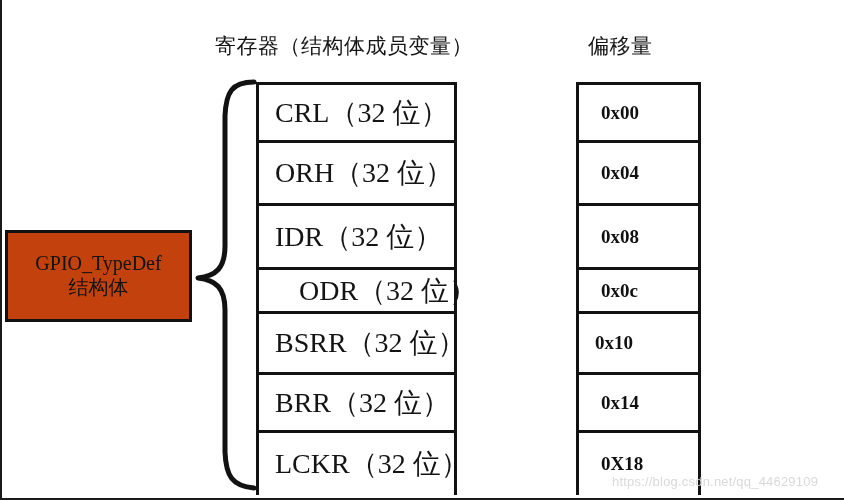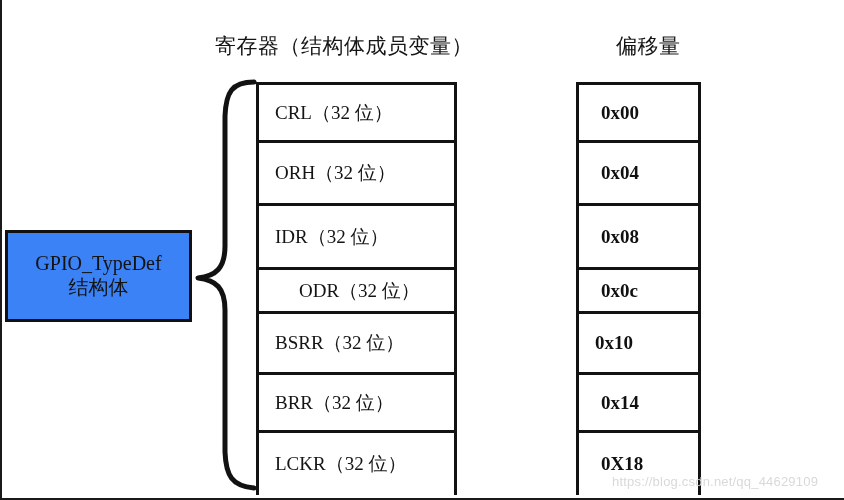--- a/index.html
+++ b/index.html
@@ -23,32 +23,32 @@
   
   .heading {
     position: absolute;
     font-family: "Liberation Serif", "DejaVu Serif", serif;
     font-size: 21px;
     color: #151515;
     white-space: nowrap;
     letter-spacing: 0.5px;
   }
   #heading-registers { left: 213px; top: 32px; }
-  #heading-offsets   { left: 614px; top: 32px; }
+  #heading-offsets   { left: 586px; top: 32px; }
 
   
   #gpio-box {
     position: absolute;
     left: 3px;
     top: 230px;
     width: 187px;
     height: 92px;
     border: 3px solid #111111;
     box-sizing: border-box;
-    background: #3b82f6;
+    background: #c2410c;
     display: flex;
     flex-direction: column;
     align-items: center;
     justify-content: center;
     line-height: 1.18;
   }
   #gpio-box .line1 {
     font-size: 20px;
     color: #131313;
     white-space: nowrap;
@@ -79,21 +79,21 @@
     border-bottom: none;
     box-sizing: border-box;
     background: #ffffff;
   }
   #register-column .reg-row {
     border-bottom: 3px solid #121212;
     box-sizing: border-box;
     display: flex;
     align-items: center;
     padding-left: 16px;
-    font-size: 19px;
+    font-size: 28px;
     color: #141414;
     white-space: nowrap;
     background: #ffffff;
   }
   #register-column .reg-row:last-child {
     border-bottom: none;
   }
 
   
   #offset-column {

